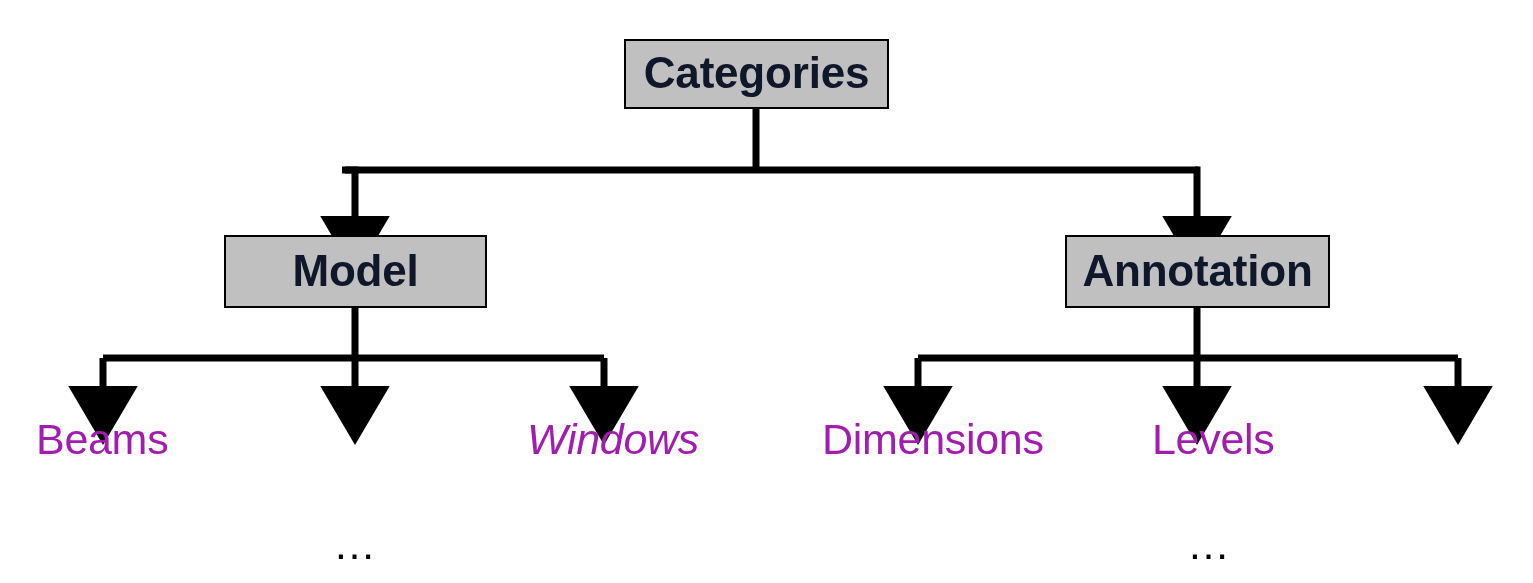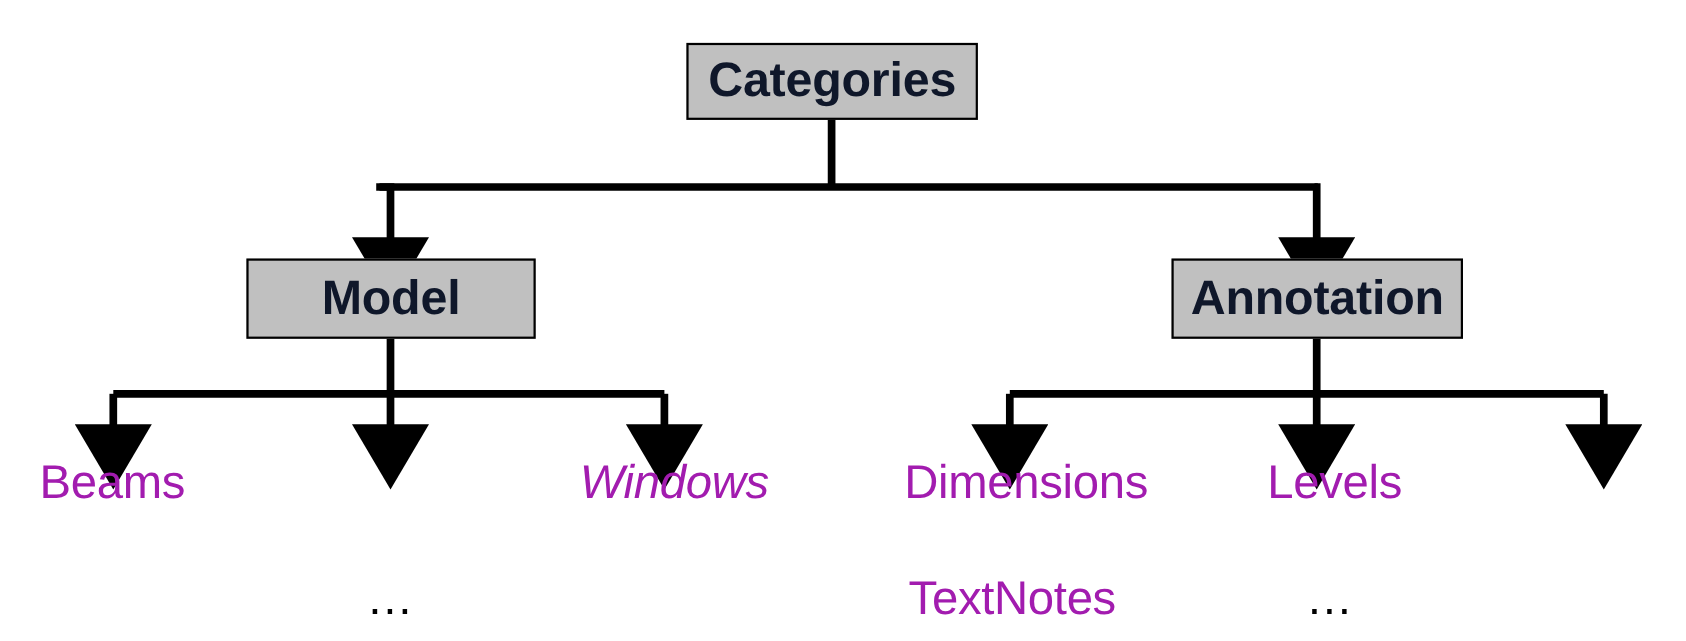--- a/index.html
+++ b/index.html
@@ -155,16 +155,15 @@
   </div>
 
   <div class="leaf-label leaf-row-1" style="left:36px;">Beams</div>
   <div class="leaf-label leaf-row-1" style="left:527px;font-style:italic;">Windows</div>
 
   <div class="leaf-label leaf-row-1" style="left:822px;text-align:center;">Dimensions</div>
   <div class="leaf-label leaf-row-1" style="left:1152px;">Levels</div>
 
   <div class="ellipsis leaf-row-2" style="left:333px;">…</div>
 
-  <div class="leaf-label leaf-row-2" style="left:826px;">TextNotes</div>
   <div class="ellipsis leaf-row-2" style="left:1187px;">…</div>
 
 </div>
 
 </body></html>

